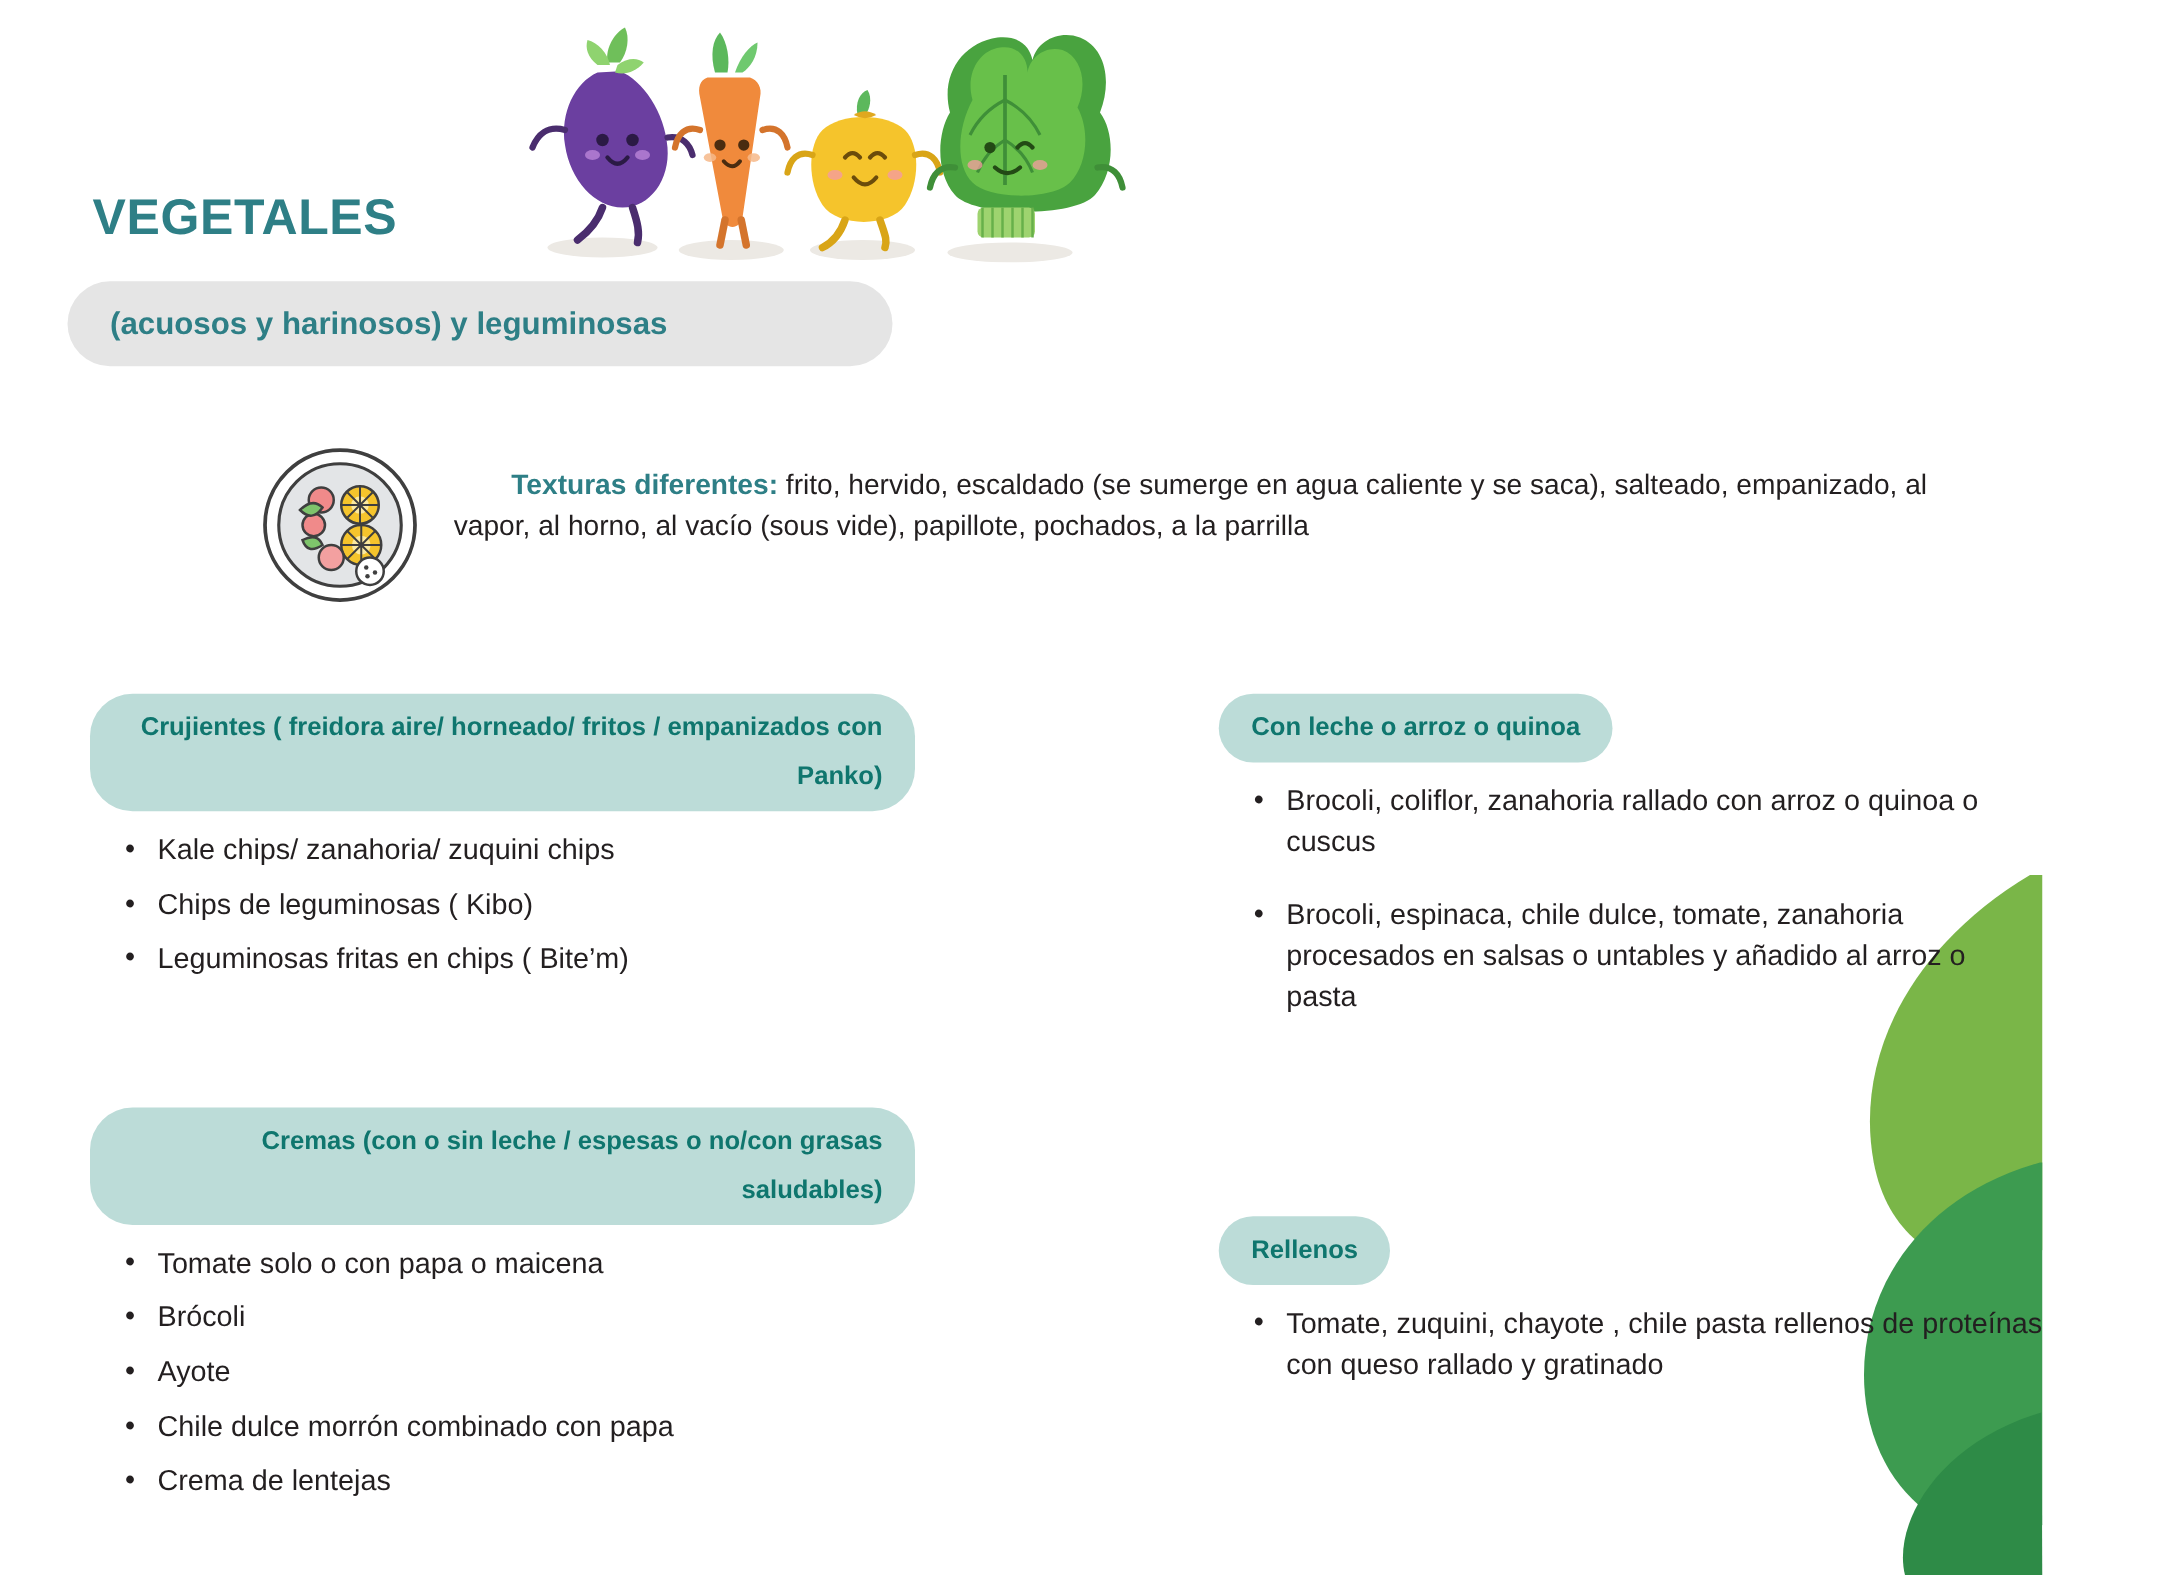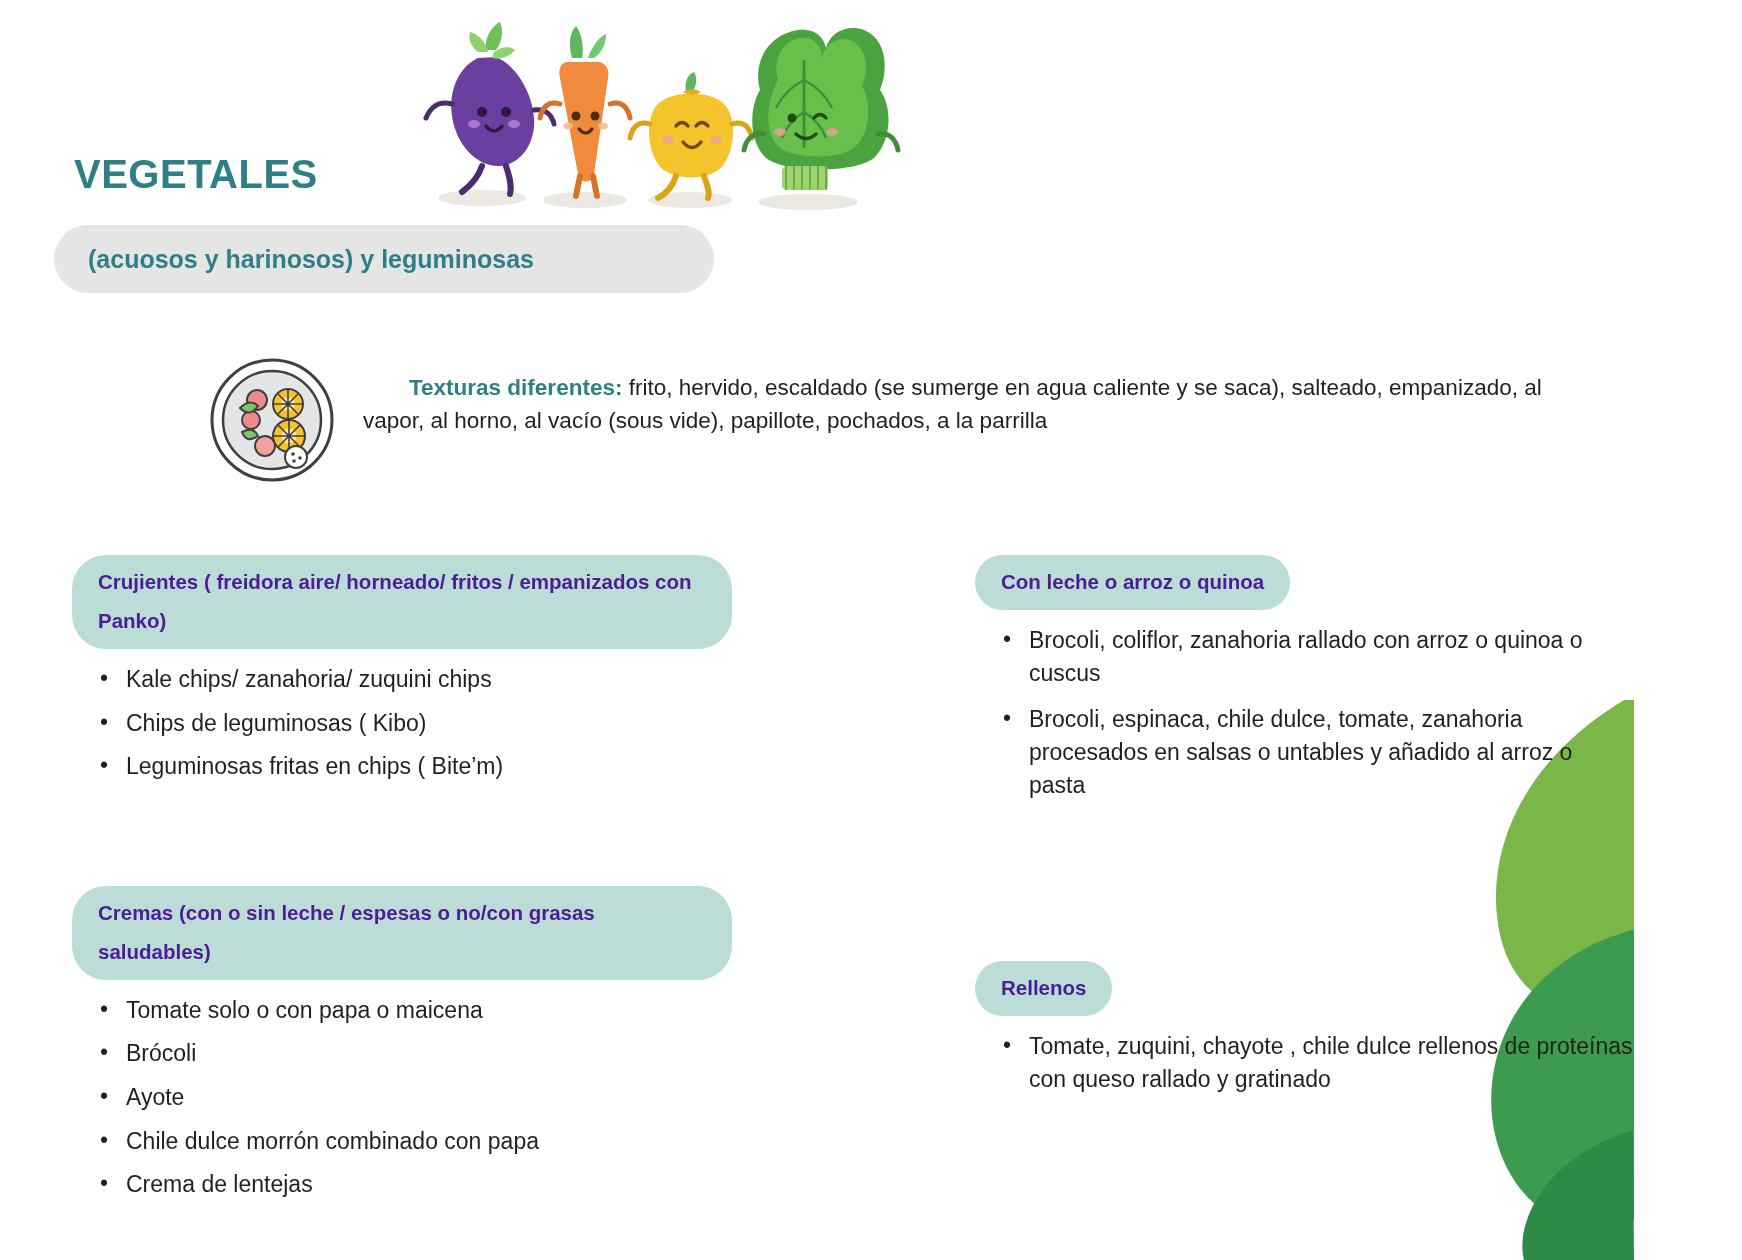--- a/index.html
+++ b/index.html
@@ -109,25 +109,26 @@
     top: 555px;
     width: 660px;
   }
 
   .section { margin-bottom: 34px; }
 
   .pill {
     display: inline-block;
     background: #bcdcd8;
     border-radius: 34px;
-    color: #4c1d95;
+    color: #0f766e;
     font-weight: bold;
     font-size: 20.5px;
     line-height: 1.9;
     padding: 8px 26px;
+    text-align: right;
   }
   .pill.wide { display: block; }
 
   ul.items {
     list-style: none;
     margin: 14px 0 0 0;
     padding: 0 0 0 28px;
   }
   ul.items li {
     position: relative;
@@ -137,21 +138,21 @@
     color: #231f20;
   }
   ul.items li::before {
     content: "\2022";
     position: absolute;
     left: 0;
     top: -1px;
     font-size: 23px;
     color: #231f20;
   }
-  ul.items.tight li { padding-bottom: 14px; }
+  ul.items.tight li { padding-bottom: 14px; margin-top: 12px; }
 
   .gap-big { height: 58px; }
 </style>
 </head>
 <body>
 
 <div class="page">
 
   <svg class="leaf-deco" viewBox="0 0 260 560" xmlns="http://www.w3.org/2000/svg">
     <path d="M250 0 C150 60 110 150 125 230 C140 310 215 330 260 300 L260 0 Z" fill="#7ab648"></path>
@@ -298,19 +299,19 @@
         <li>Brocoli, coliflor, zanahoria rallado con arroz o quinoa o cuscus</li>
         <li>Brocoli, espinaca, chile dulce, tomate, zanahoria procesados en salsas o untables y añadido al arroz o pasta</li>
       </ul>
     </div>
 
     <div class="gap-big" style="height:112px"></div>
 
     <div class="section">
       <div class="pill">Rellenos</div>
       <ul class="items tight">
-        <li>Tomate, zuquini, chayote , chile dulce rellenos de proteínas con queso rallado y gratinado</li>
+        <li>Tomate, zuquini, chayote , chile pasta rellenos de proteínas con queso rallado y gratinado</li>
       </ul>
     </div>
 
   </div>
 
 </div>
 
 </body></html>

